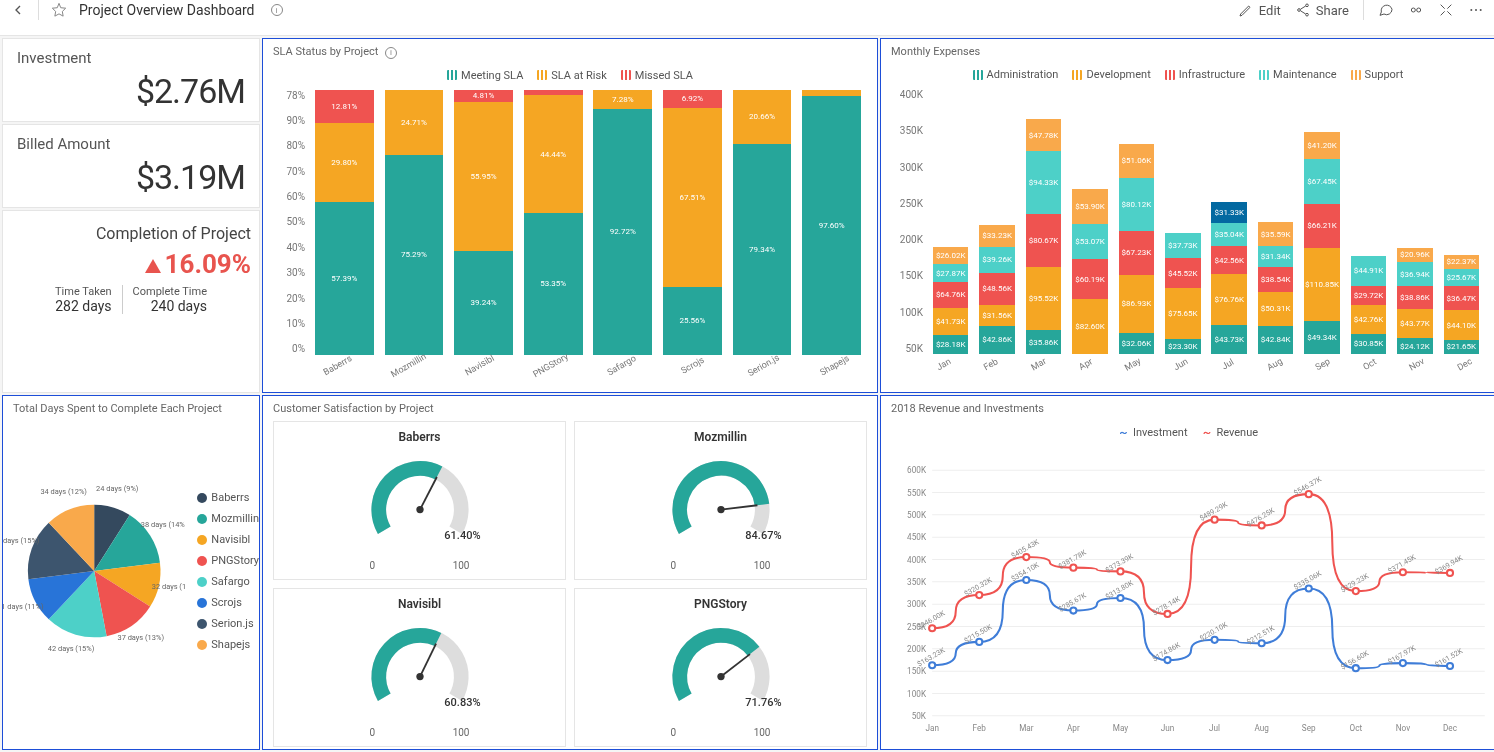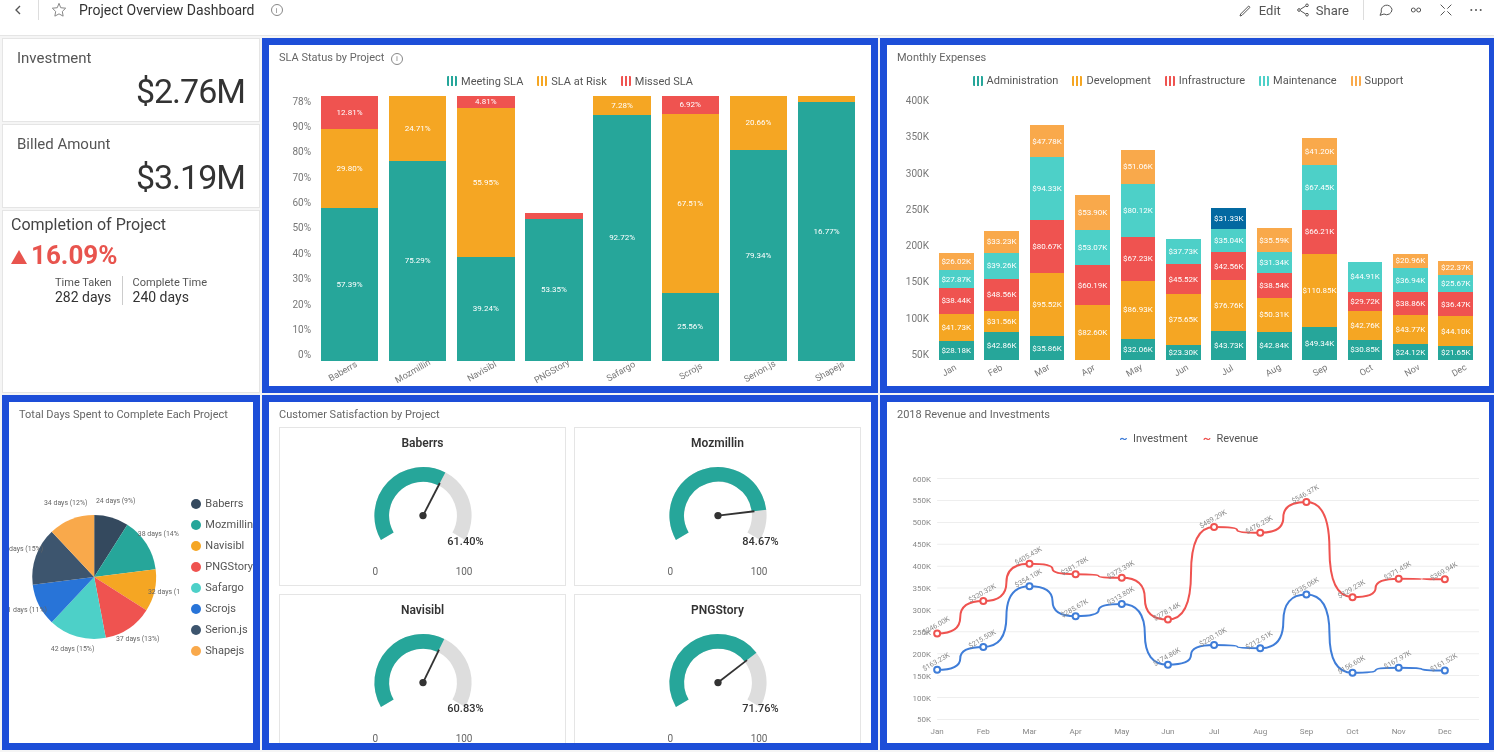--- a/index.html
+++ b/index.html
@@ -5,27 +5,27 @@
 *{box-sizing:border-box;margin:0;padding:0;font-family:-apple-system,BlinkMacSystemFont,'Segoe UI',Roboto,sans-serif}
 body{background:#f5f5f5;width:1494px;height:752px;overflow:hidden;font-size:12px;color:#555}
 .topbar{background:#fff;border-bottom:1px solid #e5e5e5;height:36px;display:flex;align-items:flex-start;padding:0 10px;justify-content:space-between}
 .topbar-left{display:flex;align-items:center;gap:12px}
 .topbar-right{display:flex;align-items:center;gap:14px}
 .topbar .ico{width:16px;height:16px;fill:#555;cursor:pointer}
 .topbar .title{font-size:14px;color:#333}
 .topbar .btn{display:flex;align-items:center;gap:5px;font-size:13px;color:#555;cursor:pointer}
 .vline{width:1px;height:20px;background:#ddd}
 .grid{display:grid;grid-template-columns:258px 616px 616px;grid-template-rows:355px 355px;gap:2px;padding:2px}
-.card{background:#fff;border:7px solid #1d4ed8;position:relative;overflow:hidden}
+.card{background:#fff;border:1px solid #1d4ed8;position:relative;overflow:hidden}
 .card-title{font-size:11px;color:#666;padding:6px 10px}
 .leftcol{display:flex;flex-direction:column;gap:2px}
 .kpi{background:#fff;border:1px solid #e5e5e5;padding:10px 14px;flex:0 0 auto}
 .kpi-label{font-size:15px;color:#555;margin-bottom:4px}
 .kpi-value{font-size:34px;color:#333;text-align:right;font-weight:400;letter-spacing:-1px}
-.kpi3{text-align:left;padding:4px 8px}
+.kpi3{text-align:right;padding:13px 8px}
 .kpi3 .t{font-size:16px;color:#444;margin-bottom:6px}
 .kpi3 .v{font-size:26px;color:#e8544e;font-weight:700}
 .kpi3 .v .tri{display:inline-block;width:0;height:0;border-left:8px solid transparent;border-right:8px solid transparent;border-bottom:14px solid #e8544e;margin-right:4px}
 .kpi3 .split{display:flex;justify-content:center;margin-top:6px}
 .kpi3 .split>div{padding:0 10px;font-size:12px;color:#555}
 .kpi3 .split>div:first-child{border-right:1px solid #ccc}
 .kpi3 .split .lbl{font-size:11px}
 .kpi3 .split .vv{font-size:14px;color:#333}
 .legend{display:flex;justify-content:center;gap:14px;flex-wrap:wrap;padding:4px 0 8px}
 .lg{display:flex;align-items:center;gap:4px;font-size:11px;color:#555}
@@ -166,38 +166,39 @@
             <div class="seg" style="height:24.71%;background:#f5a623">24.71%</div>
             <div class="seg" style="height:75.29%;background:#26a69a">75.29%</div>
           </div>
           <div class="colbar">
             <div class="seg" style="height:4.81%;background:#ef5350">4.81%</div>
             <div class="seg" style="height:55.95%;background:#f5a623">55.95%</div>
             <div class="seg" style="height:39.24%;background:#26a69a">39.24%</div>
           </div>
           <div class="colbar">
             <div class="seg" style="height:2.21%;background:#ef5350"></div>
+            <div class="seg" style="height:44.44%;background:#f5a623">44.44%</div>
             <div class="seg" style="height:53.35%;background:#26a69a">53.35%</div>
           </div>
           <div class="colbar">
             <div class="seg" style="height:7.28%;background:#f5a623">7.28%</div>
             <div class="seg" style="height:92.72%;background:#26a69a">92.72%</div>
           </div>
           <div class="colbar">
             <div class="seg" style="height:6.92%;background:#ef5350">6.92%</div>
             <div class="seg" style="height:67.51%;background:#f5a623">67.51%</div>
             <div class="seg" style="height:25.56%;background:#26a69a">25.56%</div>
           </div>
           <div class="colbar">
             <div class="seg" style="height:20.66%;background:#f5a623">20.66%</div>
             <div class="seg" style="height:79.34%;background:#26a69a">79.34%</div>
           </div>
           <div class="colbar">
             <div class="seg" style="height:2.4%;background:#f5a623"></div>
-            <div class="seg" style="height:97.6%;background:#26a69a">16.77%</div>
+            <div class="seg" style="height:97.6%;background:#26a69a">97.60%</div>
           </div>
         </div>
     </div>
     <div class="xaxis" id="sla-x">
         <div class="xlab">Baberrs</div>
         <div class="xlab">Mozmillin</div>
         <div class="xlab">Navisibl</div>
         <div class="xlab">PNGStory</div>
         <div class="xlab">Safargo</div>
         <div class="xlab">Scrojs</div>
@@ -238,21 +239,21 @@
           <div>250K</div>
           <div>200K</div>
           <div>150K</div>
           <div>100K</div>
           <div>50K</div>
         </div>
       <div class="bars-wrap" id="exp-bars">
           <div class="colbar">
             <div class="seg" style="height:6.505%;background:#f9a94b">$26.02K</div>
             <div class="seg" style="height:6.9675%;background:#4dd0c8">$27.87K</div>
-            <div class="seg" style="height:9.61%;background:#ef5350">$38.44K</div>
+            <div class="seg" style="height:9.61%;background:#ef5350">$64.76K</div>
             <div class="seg" style="height:10.4325%;background:#f5a623">$41.73K</div>
             <div class="seg" style="height:7.045%;background:#26a69a">$28.18K</div>
           </div>
           <div class="colbar">
             <div class="seg" style="height:8.3075%;background:#f9a94b">$33.23K</div>
             <div class="seg" style="height:9.815%;background:#4dd0c8">$39.26K</div>
             <div class="seg" style="height:12.14%;background:#ef5350">$48.56K</div>
             <div class="seg" style="height:7.89%;background:#f5a623">$31.56K</div>
             <div class="seg" style="height:10.715%;background:#26a69a">$42.86K</div>
           </div>

